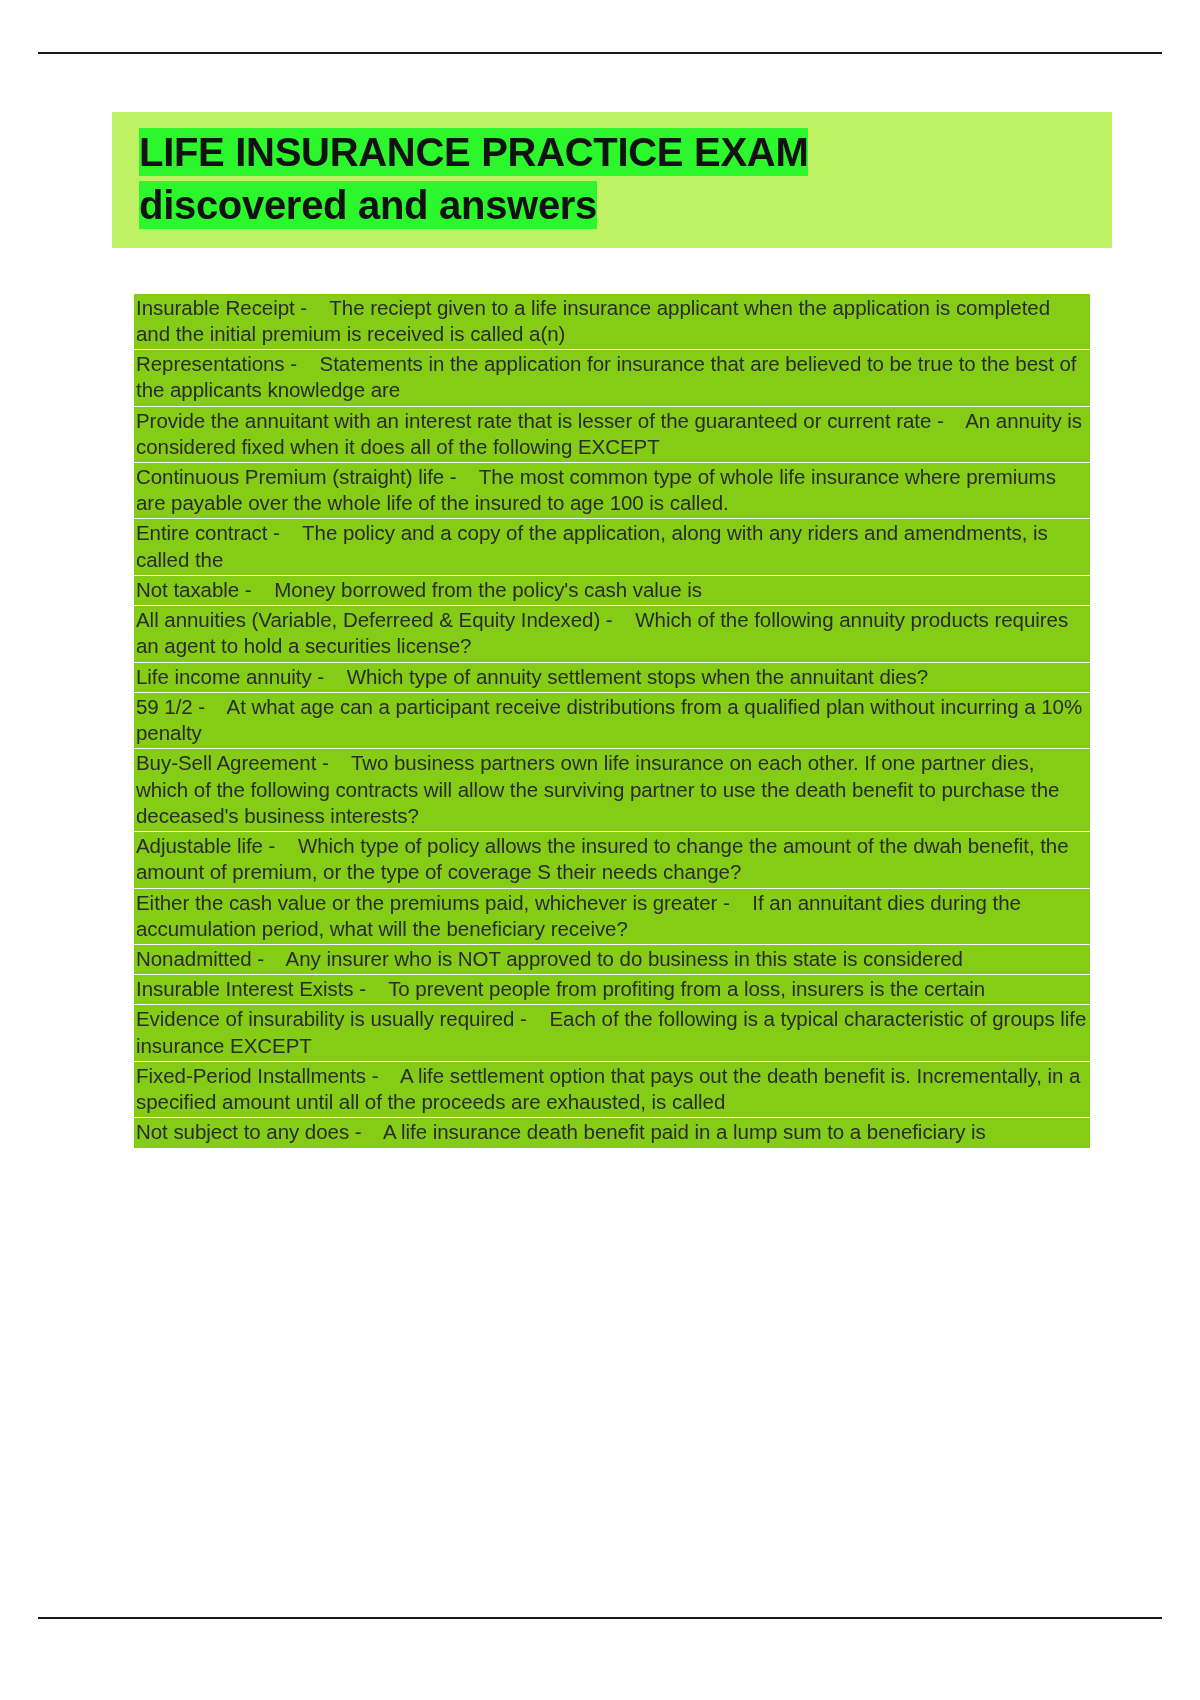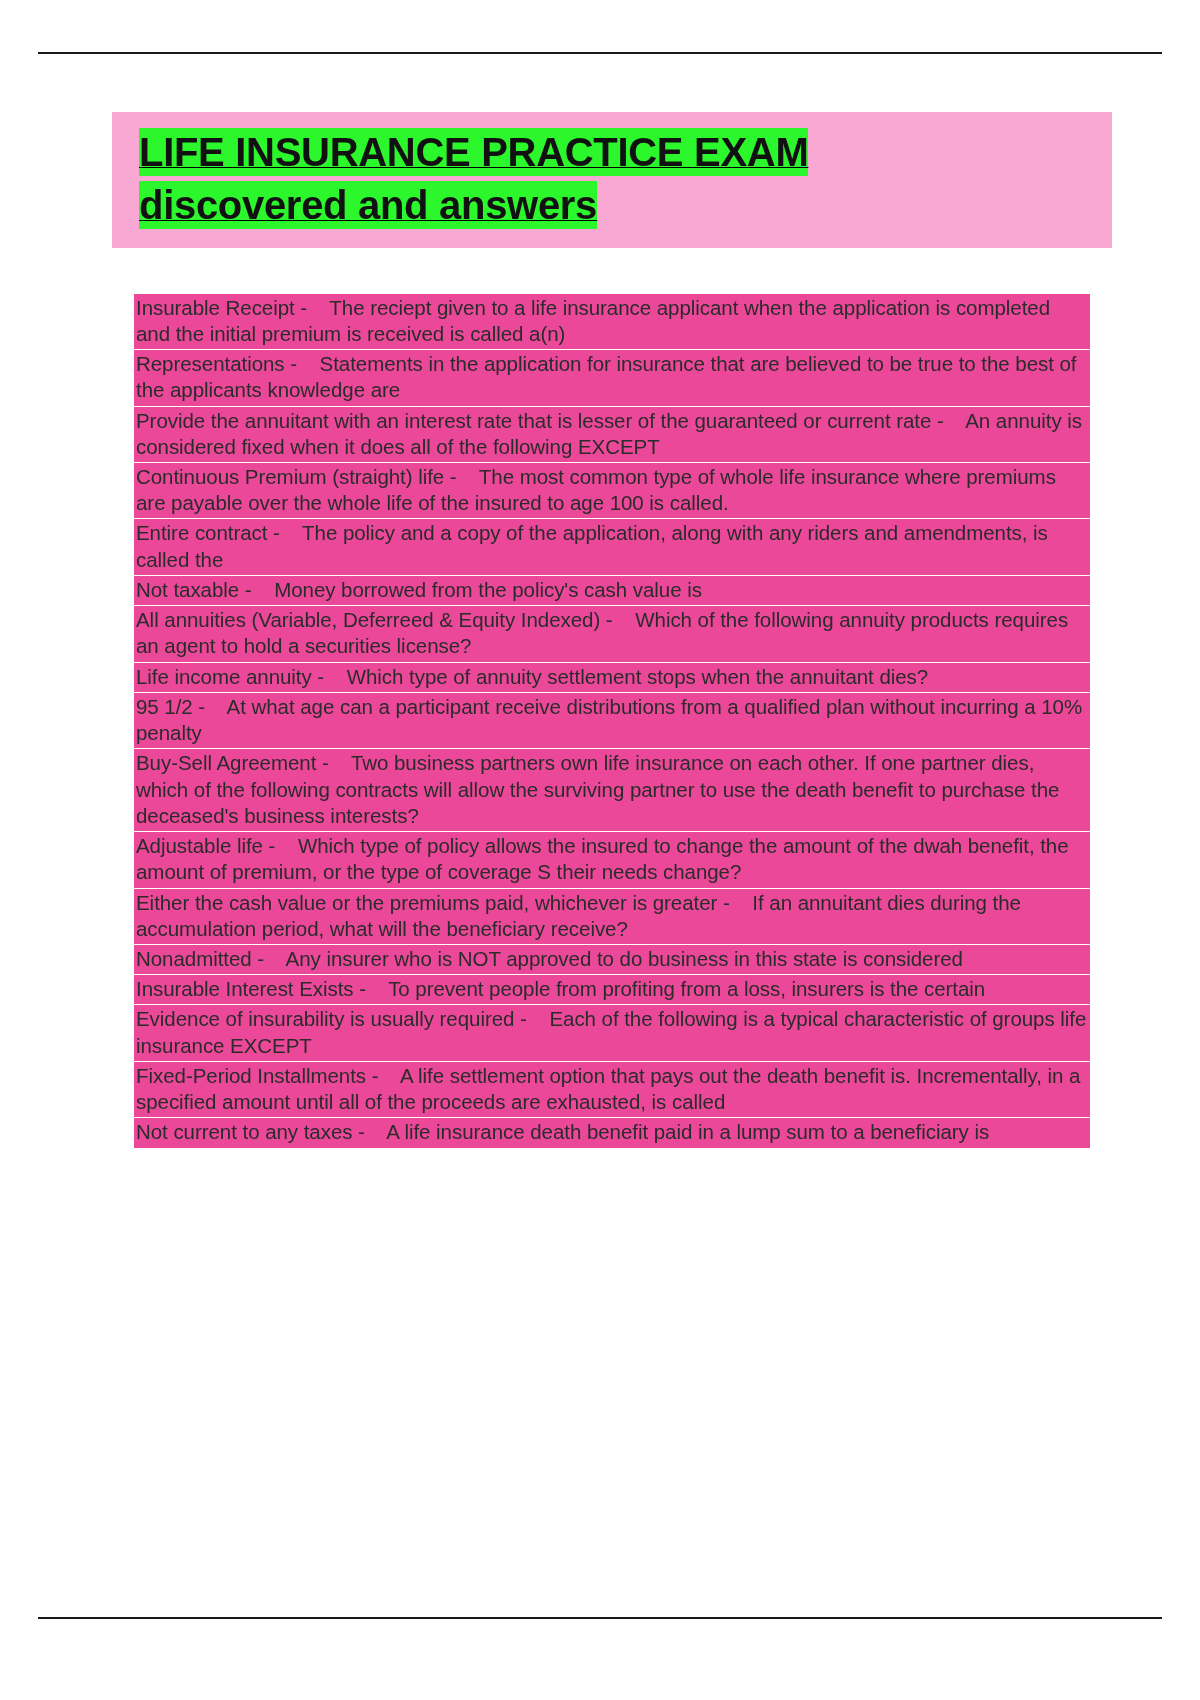--- a/index.html
+++ b/index.html
@@ -31,25 +31,24 @@
   .rule-bottom { top: 1617px; }
 
   .content {
     position: absolute;
     left: 112px;
     top: 112px;
     width: 1000px;
   }
 
   .title-block {
-    background: #f9a8d4;
+    background: #bef264;
     padding: 14px 10px 16px 27px;
     box-sizing: border-box;
     width: 1000px;
-    text-decoration: underline;
   }
   .title-line {
     display: inline;
     font-size: 40px;
     font-weight: bold;
     line-height: 1.32;
     color: #111111;
     letter-spacing: -0.3px;
   }
   .hl {
@@ -59,21 +58,21 @@
     -webkit-box-decoration-break: clone;
   }
 
   .body-block {
     margin-top: 46px;
     padding-left: 22px;
     width: 978px;
     box-sizing: border-box;
   }
   .qa-line {
-    background: #ec4899;
+    background: #84cc16;
     color: #2b2b2b;
     font-size: 20.5px;
     line-height: 1.28;
     margin: 0 0 1px 0;
     padding: 1px 2px 2px 2px;
     display: block;
     letter-spacing: -0.05px;
   }
   .term { white-space: pre-wrap; }
   .sep { white-space: pre; }
@@ -99,28 +98,28 @@
 
     <div class="body-block">
         <div class="qa-line"><span class="term">Insurable Receipt</span><span class="sep"> -    </span><span class="q">The reciept given to a life insurance applicant when the application is completed and the initial premium is received is called a(n)</span></div>
         <div class="qa-line"><span class="term">Representations</span><span class="sep"> -    </span><span class="q">Statements in the application for insurance that are believed to be true to the best of the applicants knowledge are</span></div>
         <div class="qa-line"><span class="term">Provide the annuitant with an interest rate that is lesser of the guaranteed or current rate</span><span class="sep"> -    </span><span class="q">An annuity is considered fixed when it does all of the following EXCEPT</span></div>
         <div class="qa-line"><span class="term">Continuous Premium (straight) life</span><span class="sep"> -    </span><span class="q">The most common type of whole life insurance where premiums are payable over the whole life of the insured to age 100 is called.</span></div>
         <div class="qa-line"><span class="term">Entire contract</span><span class="sep"> -    </span><span class="q">The policy and a copy of the application, along with any riders and amendments, is called the</span></div>
         <div class="qa-line"><span class="term">Not taxable</span><span class="sep"> -    </span><span class="q">Money borrowed from the policy's cash value is</span></div>
         <div class="qa-line"><span class="term">All annuities (Variable, Deferreed &amp; Equity Indexed)</span><span class="sep"> -    </span><span class="q">Which of the following annuity products requires an agent to hold a securities license?</span></div>
         <div class="qa-line"><span class="term">Life income annuity</span><span class="sep"> -    </span><span class="q">Which type of annuity settlement stops when the annuitant dies?</span></div>
-        <div class="qa-line"><span class="term">95 1/2</span><span class="sep"> -    </span><span class="q">At what age can a participant receive distributions from a qualified plan without incurring a 10% penalty</span></div>
+        <div class="qa-line"><span class="term">59 1/2</span><span class="sep"> -    </span><span class="q">At what age can a participant receive distributions from a qualified plan without incurring a 10% penalty</span></div>
         <div class="qa-line"><span class="term">Buy-Sell Agreement</span><span class="sep"> -    </span><span class="q">Two business partners own life insurance on each other. If one partner dies, which of the following contracts will allow the surviving partner to use the death benefit to purchase the deceased's business interests?</span></div>
         <div class="qa-line"><span class="term">Adjustable life</span><span class="sep"> -    </span><span class="q">Which type of policy allows the insured to change the amount of the dwah benefit, the amount of premium, or the type of coverage S their needs change?</span></div>
         <div class="qa-line"><span class="term">Either the cash value or the premiums paid, whichever is greater</span><span class="sep"> -    </span><span class="q">If an annuitant dies during the accumulation period, what will the beneficiary receive?</span></div>
         <div class="qa-line"><span class="term">Nonadmitted</span><span class="sep"> -    </span><span class="q">Any insurer who is NOT approved to do business in this state is considered</span></div>
         <div class="qa-line"><span class="term">Insurable Interest Exists</span><span class="sep"> -    </span><span class="q">To prevent people from profiting from a loss, insurers is the certain</span></div>
         <div class="qa-line"><span class="term">Evidence of insurability is usually required</span><span class="sep"> -    </span><span class="q">Each of the following is a typical characteristic of groups life insurance EXCEPT</span></div>
         <div class="qa-line"><span class="term">Fixed-Period Installments</span><span class="sep"> -    </span><span class="q">A life settlement option that pays out the death benefit is. Incrementally, in a specified amount until all of the proceeds are exhausted, is called</span></div>
-        <div class="qa-line"><span class="term">Not current to any taxes</span><span class="sep"> -    </span><span class="q">A life insurance death benefit paid in a lump sum to a beneficiary is</span></div>
+        <div class="qa-line"><span class="term">Not subject to any does</span><span class="sep"> -    </span><span class="q">A life insurance death benefit paid in a lump sum to a beneficiary is</span></div>
       </div>
 
   </div>
 
   <div class="rule rule-bottom"></div>
 
 </div>
 
 </body></html>

